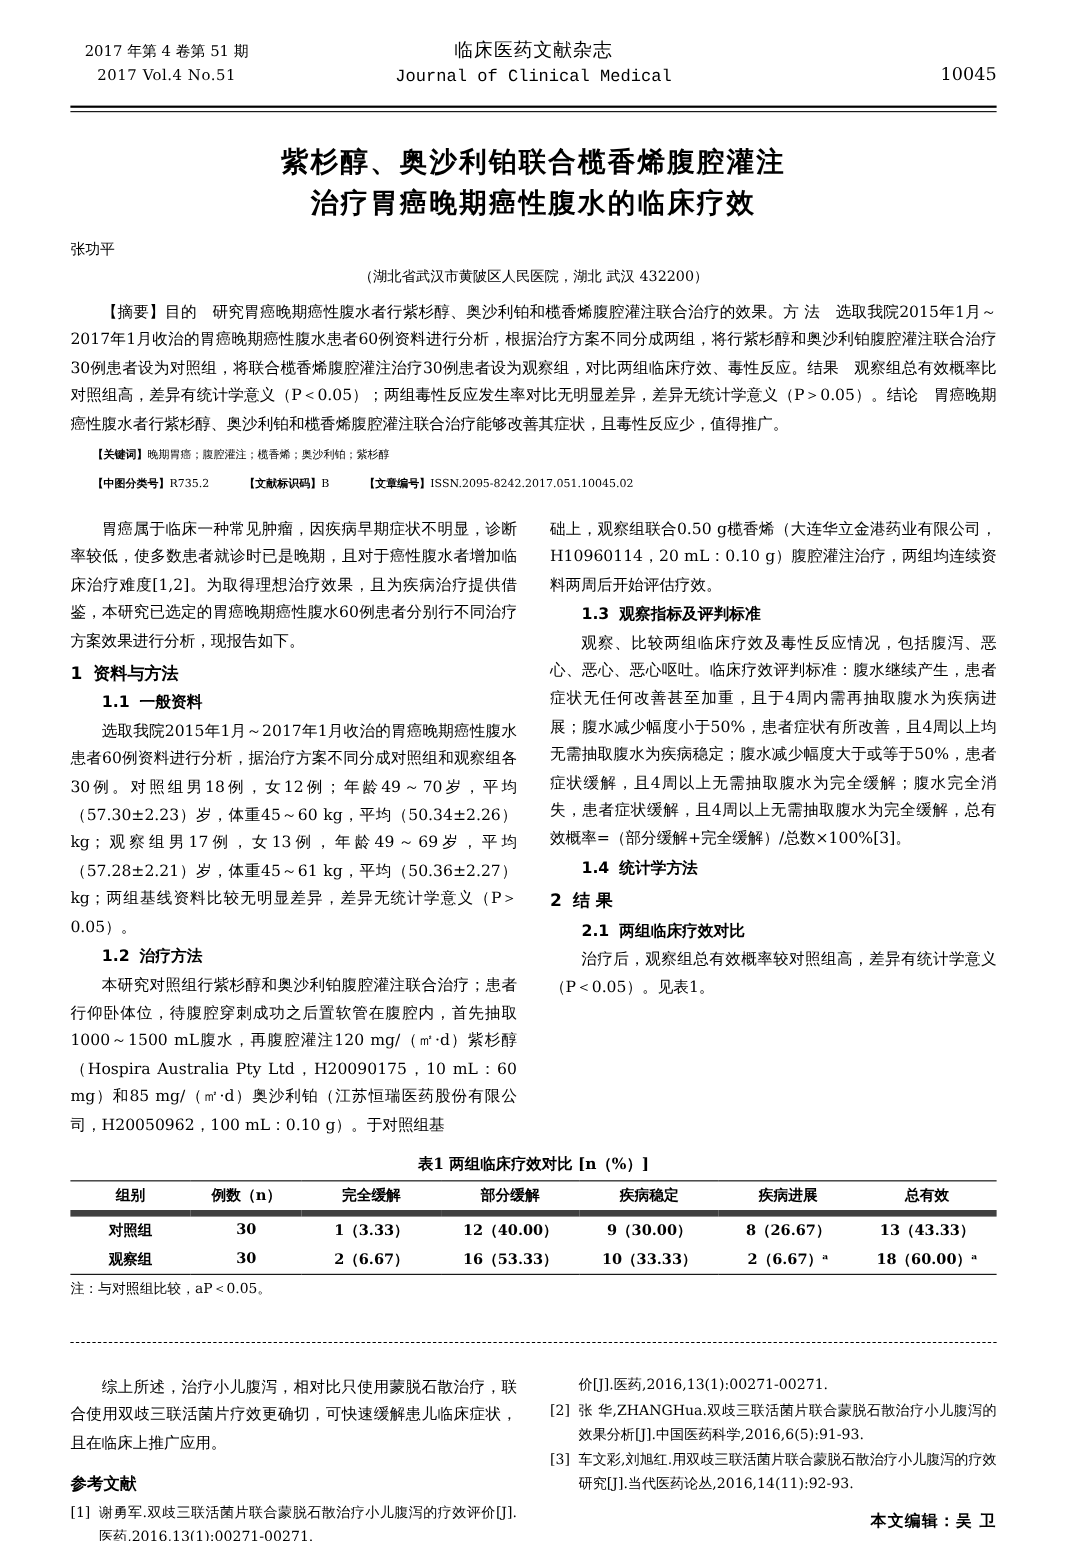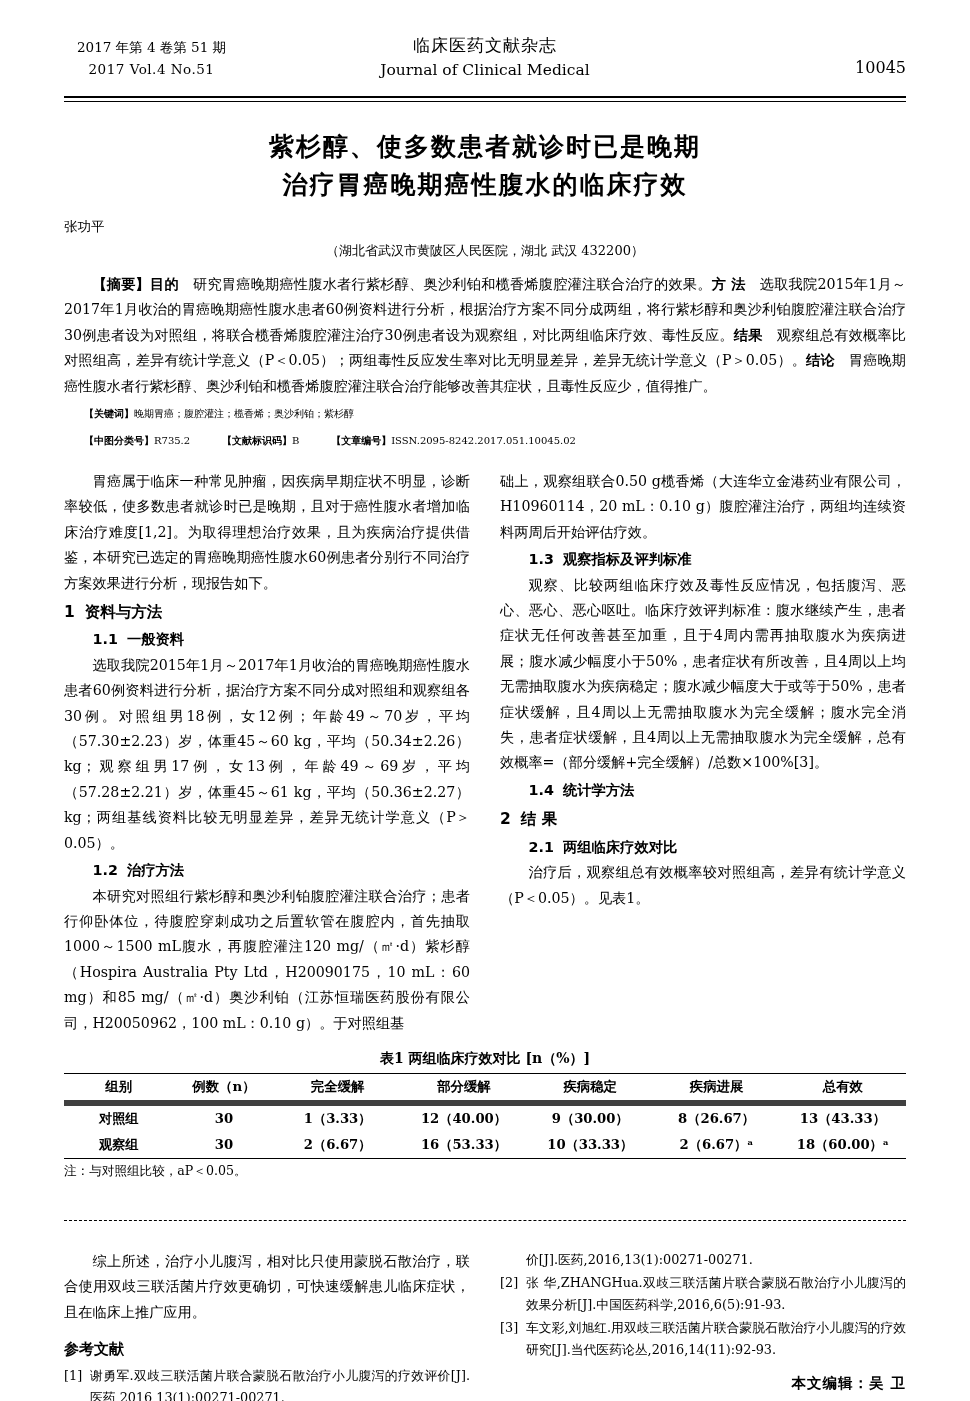--- a/index.html
+++ b/index.html
@@ -46,20 +46,21 @@
     top: 0;
     text-align: center;
   }
   .hdr-center .cn {
     font-size: 17px;
     letter-spacing: 1px;
   }
   .hdr-center .en {
     font-size: 15.5px;
     margin-top: 4px;
+    font-family: Liberation Mono, monospace;
   }
   .hdr-right {
     position: absolute;
     right: 0;
     top: 24px;
     font-size: 16px;
   }
   .rule-thick {
     border-top: 2.5px solid #000;
     margin-top: 6px;
@@ -93,21 +94,21 @@
   }
   
   .abstract {
     margin-top: 12px;
     font-size: 14.2px;
     line-height: 25.5px;
     text-align: justify;
     text-justify: inter-ideograph;
   }
   .abstract .lead {
-    font-weight: bold;
+    font-weight: normal;
   }
   .kw, .clc {
     font-size: 10px;
     line-height: 25px;
     margin-top: 2px;
   }
   .kw .lbl, .clc .lbl {
     font-weight: bold;
   }
   .indent2 { text-indent: 2em; }
@@ -230,21 +231,21 @@
     <div class="hdr-center">
       <div class="cn">临床医药文献杂志</div>
       <div class="en">Journal of Clinical Medical</div>
     </div>
     <div class="hdr-right">10045</div>
   </div>
   <div class="rule-thick"></div>
   <div class="rule-thin"></div>
 
   <div class="title-block">
-    <div class="t1">紫杉醇、使多数患者就诊时已是晚期</div>
+    <div class="t1">紫杉醇、奥沙利铂联合榄香烯腹腔灌注</div>
     <div class="t2">治疗胃癌晚期癌性腹水的临床疗效</div>
   </div>
   <div class="author">张功平</div>
   <div class="affil">（湖北省武汉市黄陂区人民医院，湖北 武汉   432200）</div>
 
   <div class="abstract indent2">
     <span class="lead">【摘要】</span><span class="lead">目的</span>&nbsp;&nbsp;&nbsp;<span>研究胃癌晚期癌性腹水者行紫杉醇、奥沙利铂和榄香烯腹腔灌注联合治疗的效果。</span><span class="lead">方 法</span>&nbsp;&nbsp;&nbsp;<span>选取我院2015年1月～2017年1月收治的胃癌晚期癌性腹水患者60例资料进行分析，根据治疗方案不同分成两组，将行紫杉醇和奥沙利铂腹腔灌注联合治疗30例患者设为对照组，将联合榄香烯腹腔灌注治疗30例患者设为观察组，对比两组临床疗效、毒性反应。</span><span class="lead">结果</span>&nbsp;&nbsp;&nbsp;<span>观察组总有效概率比对照组高，差异有统计学意义（P＜0.05）；两组毒性反应发生率对比无明显差异，差异无统计学意义（P＞0.05）。</span><span class="lead">结论</span>&nbsp;&nbsp;&nbsp;<span>胃癌晚期癌性腹水者行紫杉醇、奥沙利铂和榄香烯腹腔灌注联合治疗能够改善其症状，且毒性反应少，值得推广。</span>
   </div>
 
   <div class="kw indent2">

